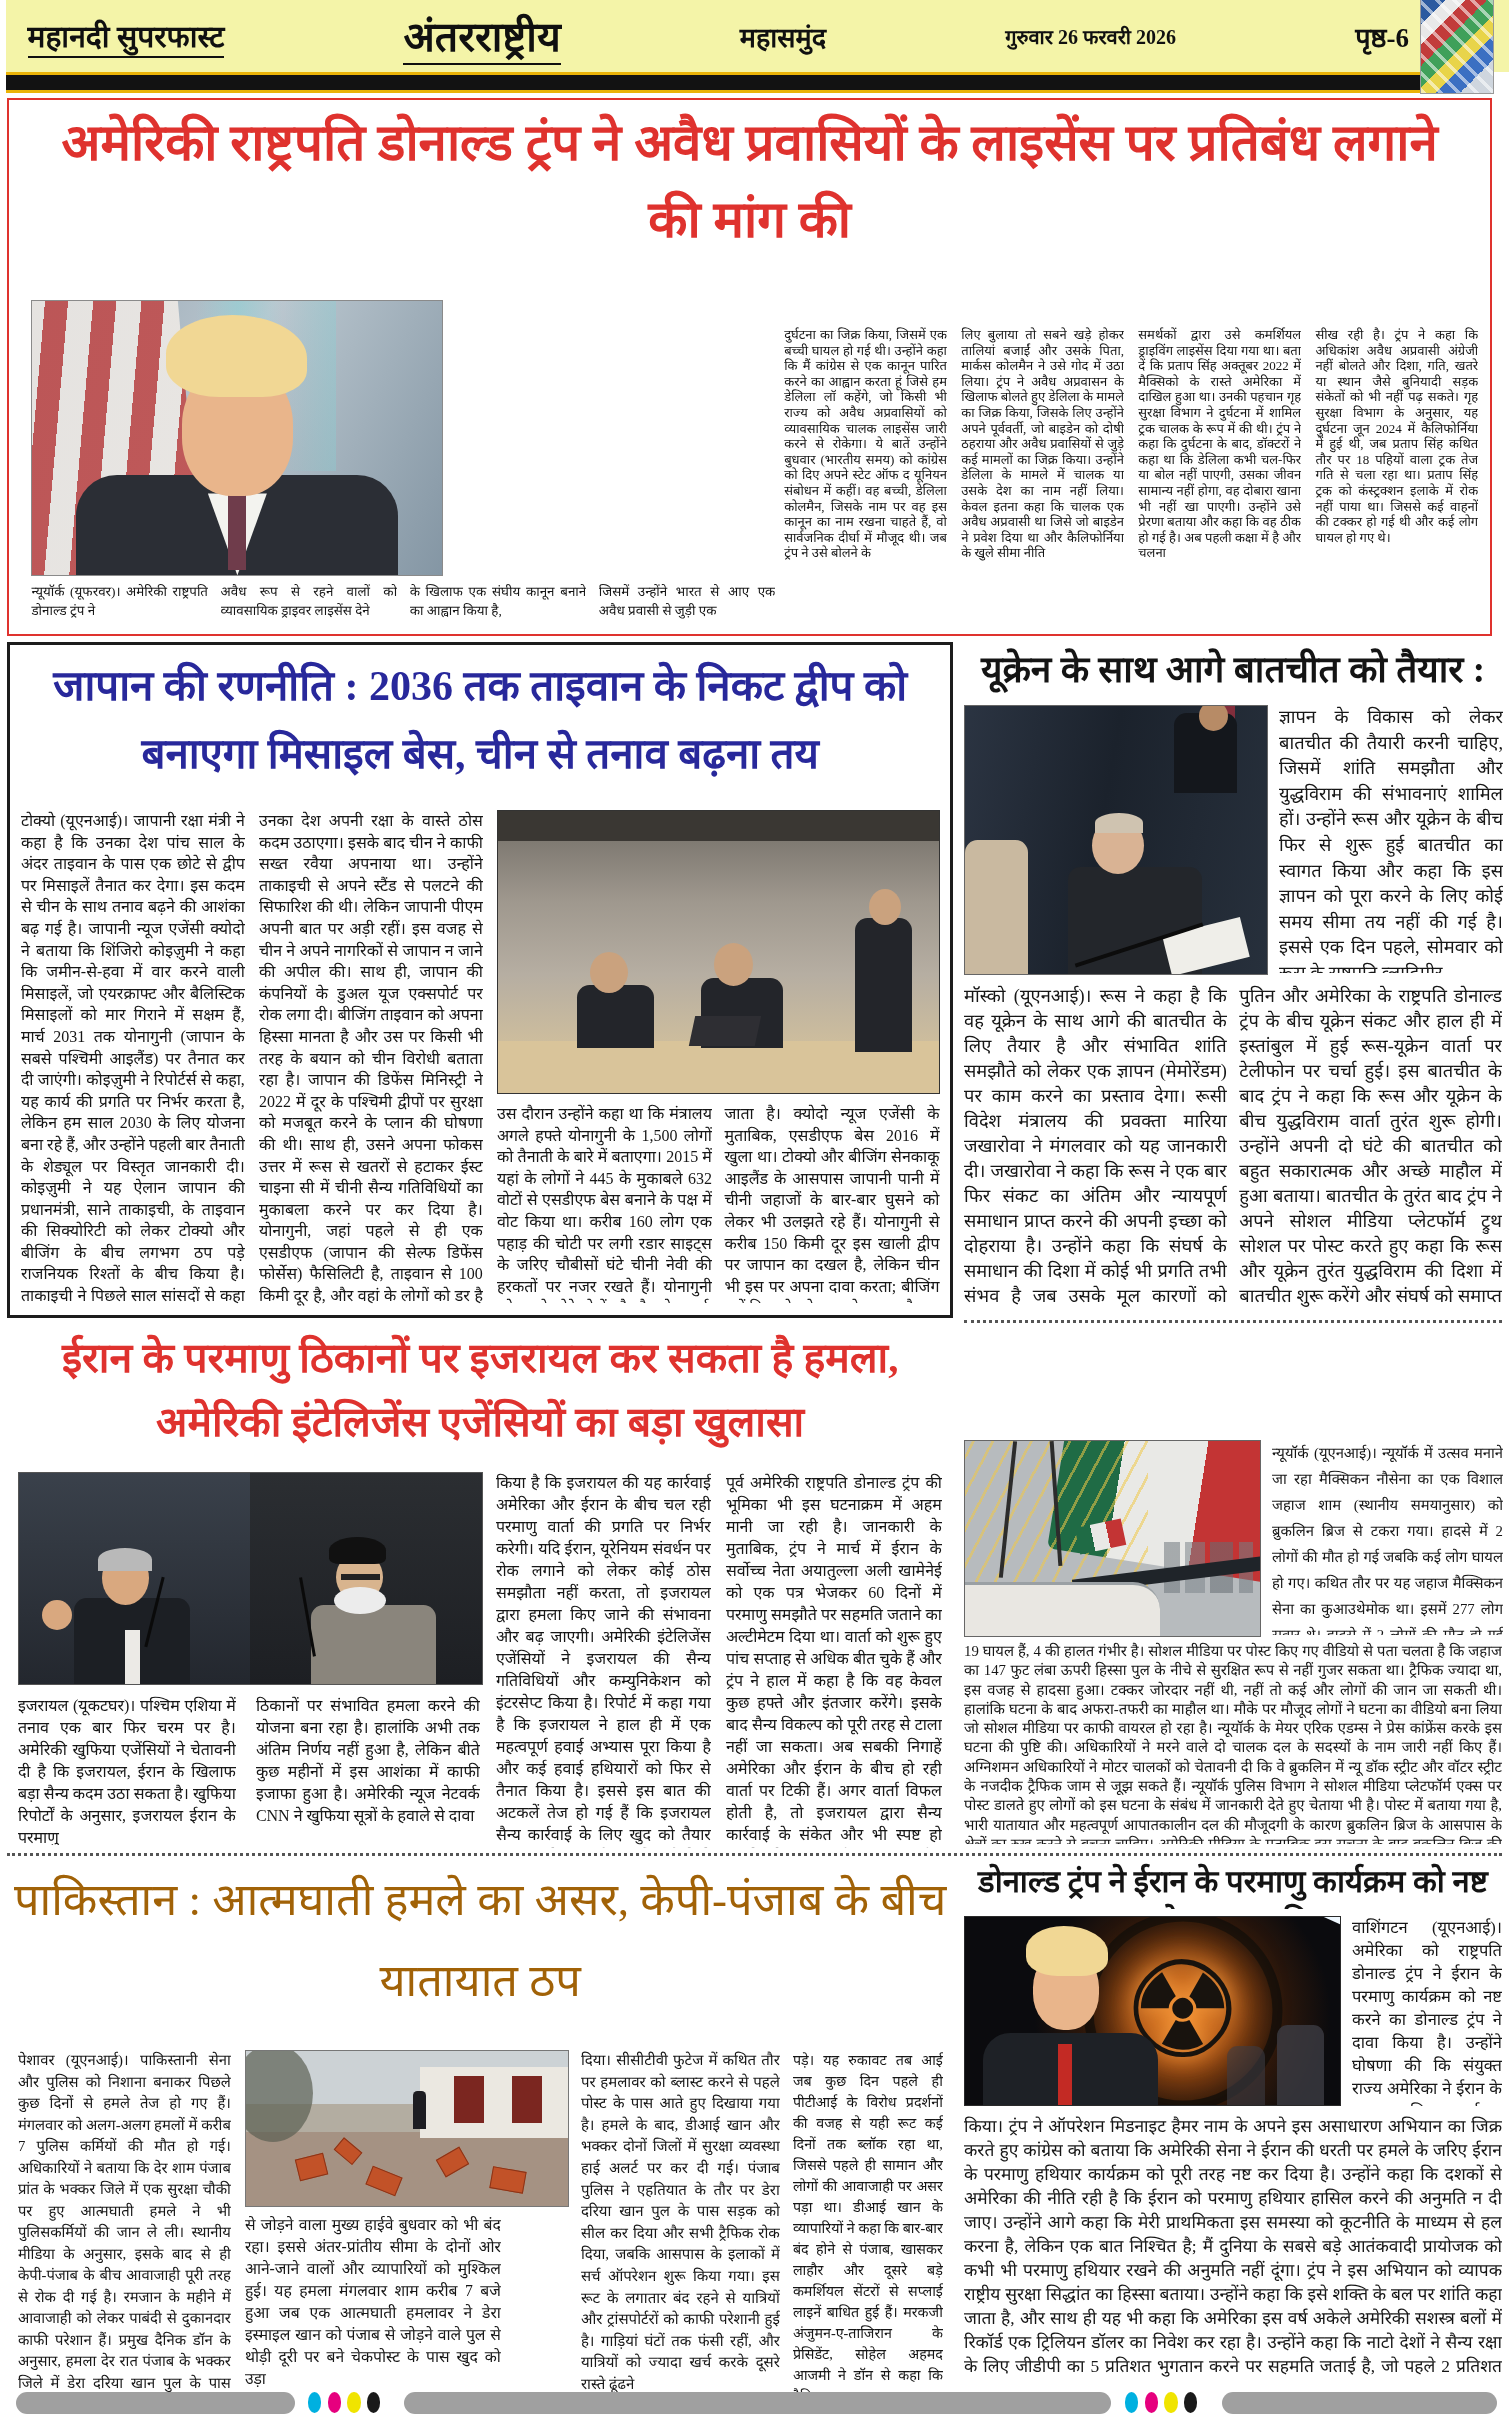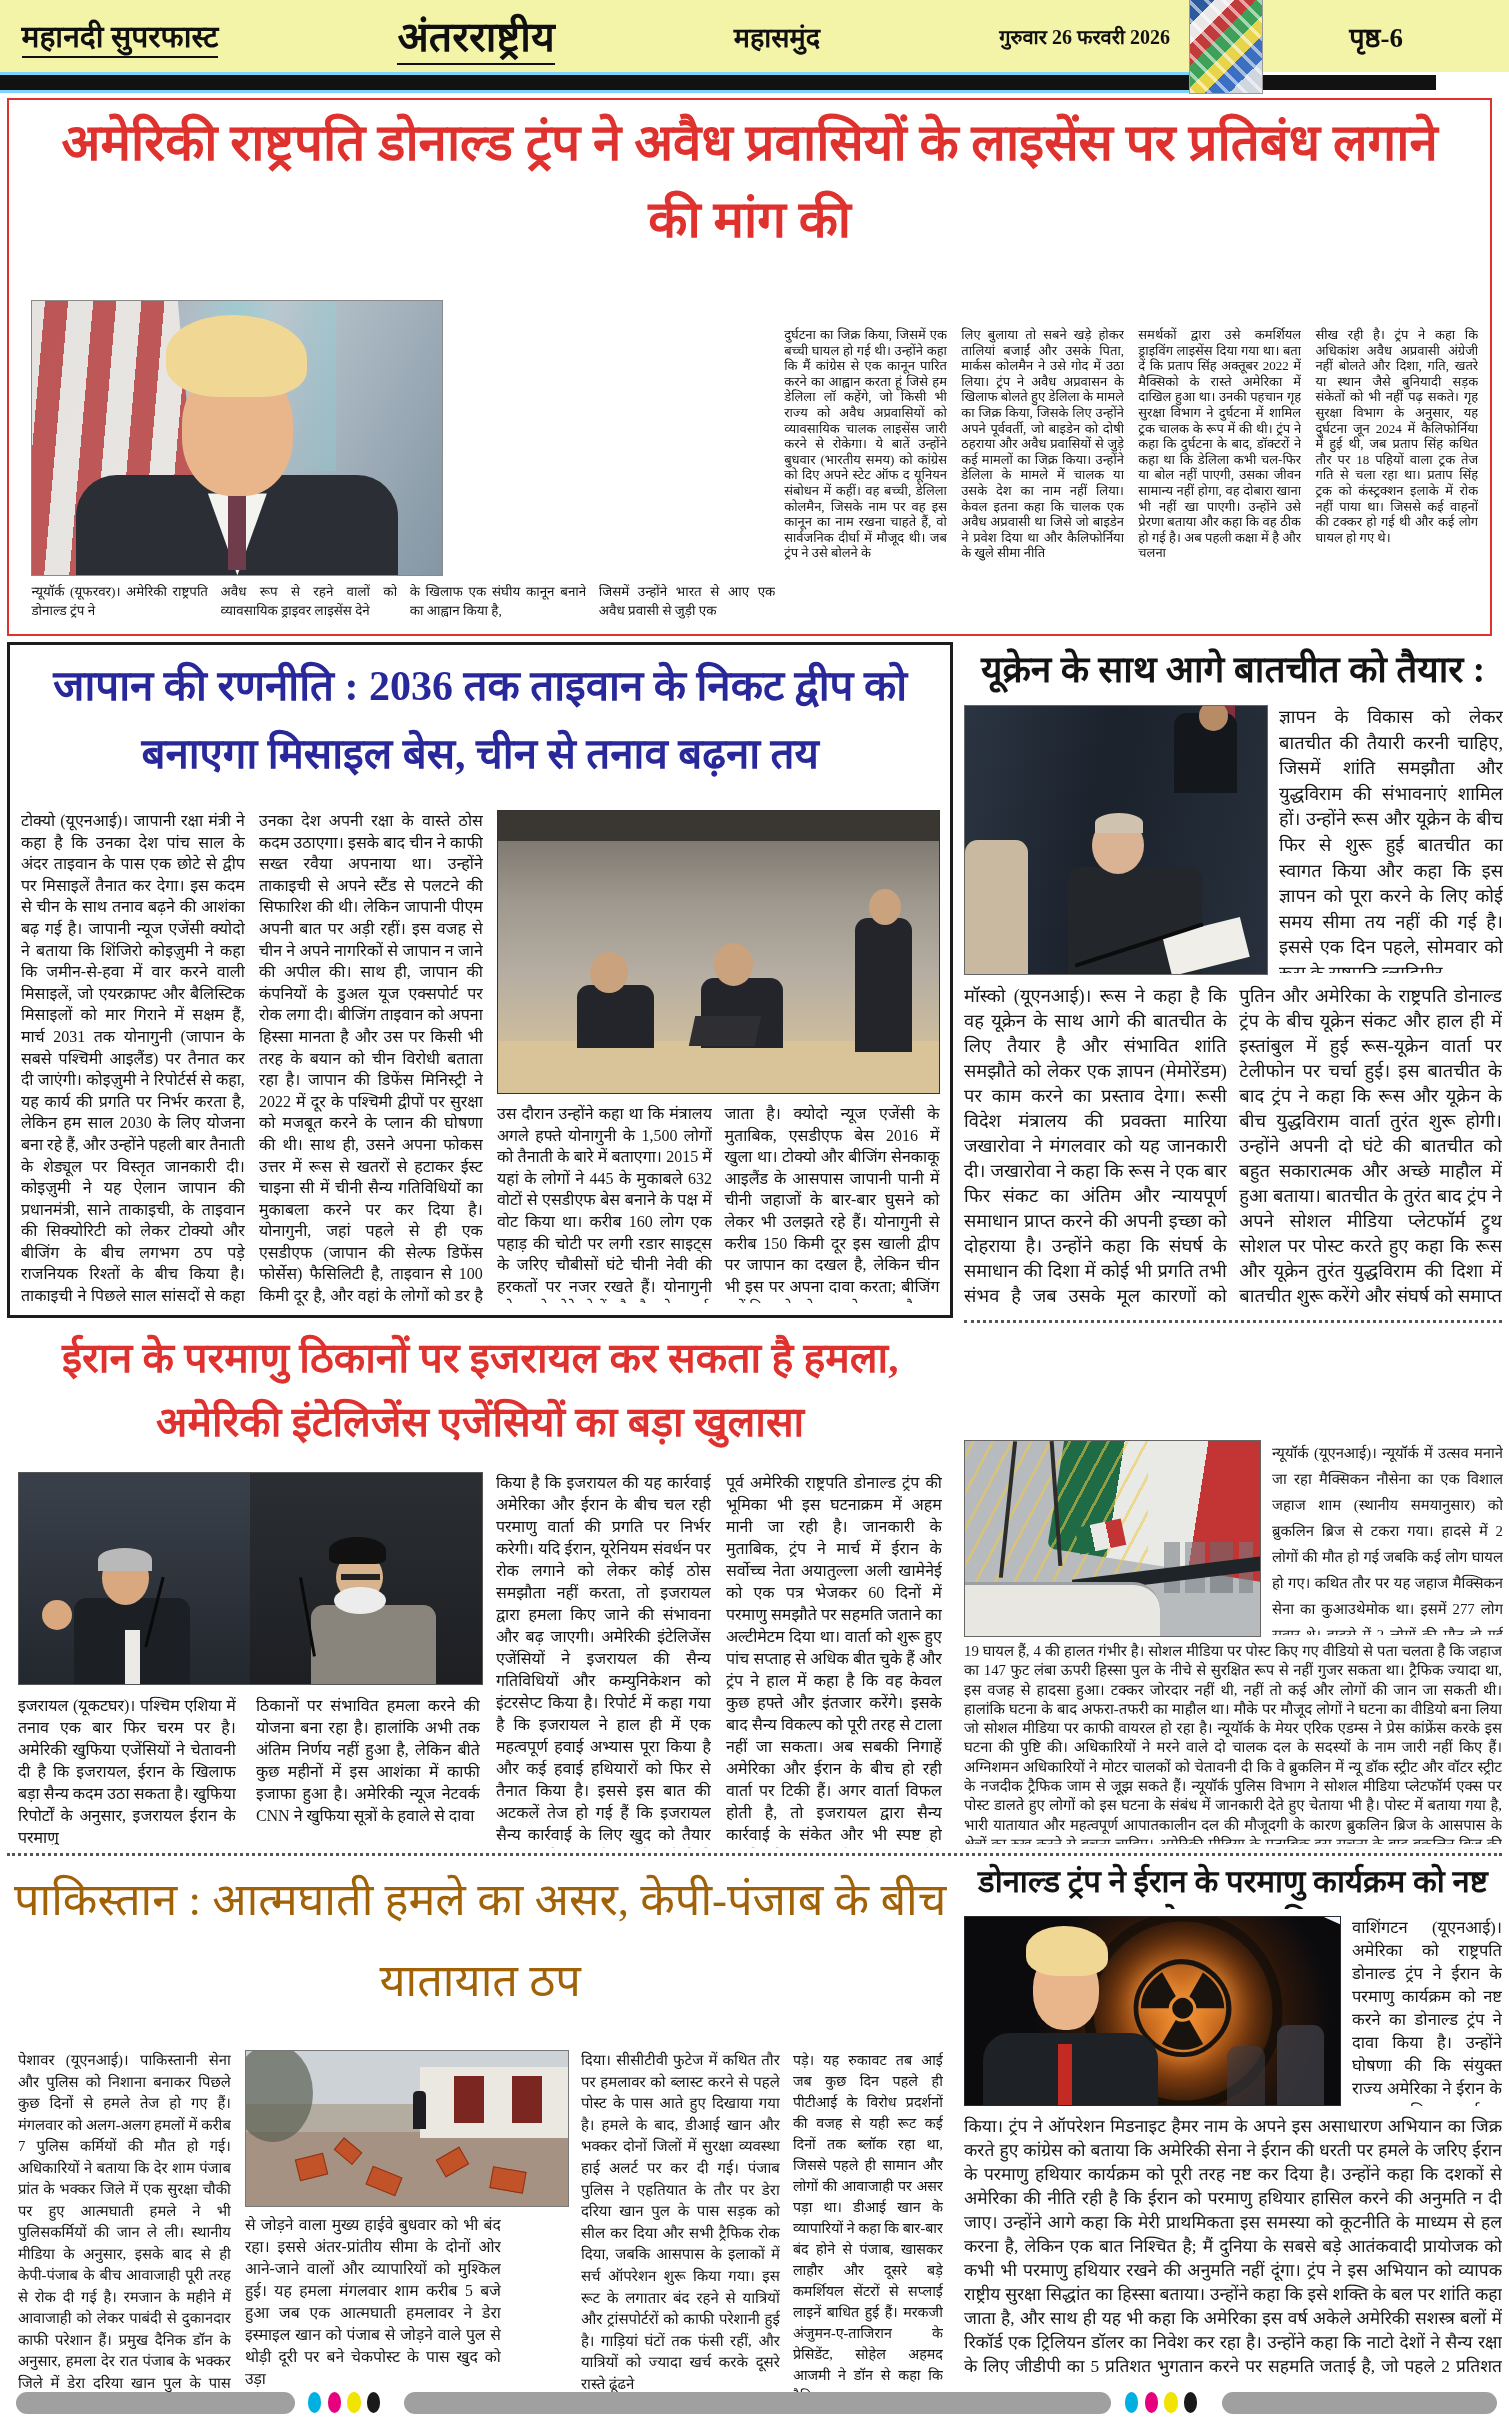--- a/index.html
+++ b/index.html
@@ -2,21 +2,21 @@
 <html style="font-size:14.3px"><head>
 <meta charset="utf-8">
 <title>Newspaper Page</title>
 <style>
   html,body{margin:0;padding:0}
   body{width:1510px;height:2426px;position:relative;background:#fff;
        font-family:"Liberation Serif","DejaVu Serif",serif;color:#161616}
   .abs{position:absolute}
   .noi{user-select:none}
   
-  .masthead{left:0;top:0;width:1262px;height:93px;background:#7dd3fc}
+  .masthead{left:6px;top:0;width:1487px;height:93px;background:#eab308}
   .mh-yellow{left:0;top:0;width:1510px;height:72px;background:#f4f4a8;display:flex;align-items:center;
              gap:0;padding:0 107px 0 21.5px;box-sizing:border-box;justify-content:space-between}
   .mh-yellow span{font-weight:bold;color:#101010;white-space:nowrap}
   .mh-paper{font-size:30px;border-bottom:2.7px solid #101010}
   .mh-section{font-size:41px;border-bottom:2.7px solid #101010}
   .mh-city{font-size:27px}
   .mh-date{font-size:20px}
   .mh-page{font-size:27px}
   .mh-bar{left:0;top:75px;width:1436px;height:15px;background:#121212}
   .flags{right:0;top:0;width:72px;height:93px;
@@ -290,21 +290,21 @@
         <div class="pk-bldg"></div>
         <div class="pk-door" style="right:26%;top:16%;width:30px;height:47px"></div>
         <div class="pk-door" style="right:8%;top:16%;width:30px;height:47px"></div>
         <div class="pk-man"></div>
         <div class="pk-chair" style="left:16%;bottom:18%;width:27px;height:19.7px;transform:rotate(-14deg)"></div>
         <div class="pk-chair" style="left:38%;bottom:10%;width:30px;height:18px;transform:rotate(22deg)"></div>
         <div class="pk-chair" style="left:60%;bottom:22%;width:25px;height:18px;transform:rotate(-30deg)"></div>
         <div class="pk-chair" style="left:76%;bottom:10%;width:32px;height:19.7px;transform:rotate(10deg)"></div>
         <div class="pk-chair" style="left:28%;bottom:30%;width:21.5px;height:14.3px;transform:rotate(40deg)"></div>
       </div>
-      <div class="col pk-c2">से जोड़ने वाला मुख्य हाईवे बुधवार को भी बंद रहा। इससे अंतर-प्रांतीय सीमा के दोनों ओर आने-जाने वालों और व्यापारियों को मुश्किल हुई। यह हमला मंगलवार शाम करीब 5 बजे हुआ जब एक आत्मघाती हमलावर ने डेरा इस्माइल खान को पंजाब से जोड़ने वाले पुल से थोड़ी दूरी पर बने चेकपोस्ट के पास खुद को उड़ा</div>
+      <div class="col pk-c2">से जोड़ने वाला मुख्य हाईवे बुधवार को भी बंद रहा। इससे अंतर-प्रांतीय सीमा के दोनों ओर आने-जाने वालों और व्यापारियों को मुश्किल हुई। यह हमला मंगलवार शाम करीब 7 बजे हुआ जब एक आत्मघाती हमलावर ने डेरा इस्माइल खान को पंजाब से जोड़ने वाले पुल से थोड़ी दूरी पर बने चेकपोस्ट के पास खुद को उड़ा</div>
     </div>
     <div class="col pk-c3">दिया। सीसीटीवी फुटेज में कथित तौर पर हमलावर को ब्लास्ट करने से पहले पोस्ट के पास आते हुए दिखाया गया है। हमले के बाद, डीआई खान और भक्कर दोनों जिलों में सुरक्षा व्यवस्था हाई अलर्ट पर कर दी गई। पंजाब पुलिस ने एहतियात के तौर पर डेरा दरिया खान पुल के पास सड़क को सील कर दिया और सभी ट्रैफिक रोक दिया, जबकि आसपास के इलाकों में सर्च ऑपरेशन शुरू किया गया। इस रूट के लगातार बंद रहने से यात्रियों और ट्रांसपोर्टरों को काफी परेशानी हुई है। गाड़ियां घंटों तक फंसी रहीं, और यात्रियों को ज्यादा खर्च करके दूसरे रास्ते ढूंढने</div>
     <div class="col pk-c4">पड़े। यह रुकावट तब आई जब कुछ दिन पहले ही पीटीआई के विरोध प्रदर्शनों की वजह से यही रूट कई दिनों तक ब्लॉक रहा था, जिससे पहले ही सामान और लोगों की आवाजाही पर असर पड़ा था। डीआई खान के व्यापारियों ने कहा कि बार-बार बंद होने से पंजाब, खासकर लाहौर और दूसरे बड़े कमर्शियल सेंटरों से सप्लाई लाइनें बाधित हुई हैं। मरकजी अंजुमन-ए-ताजिरान के प्रेसिडेंट, सोहेल अहमद आजमी ने डॉन से कहा कि ट्रैफिक</div>
   </div>
 </div>
 
 <div class="abs art-ti">
   <div class="art-ti-hl">डोनाल्ड ट्रंप ने ईरान के परमाणु कार्यक्रम को नष्ट करने का दावा किया</div>
   <div class="photo ti-photo">
     <div class="ti-beam"></div>

